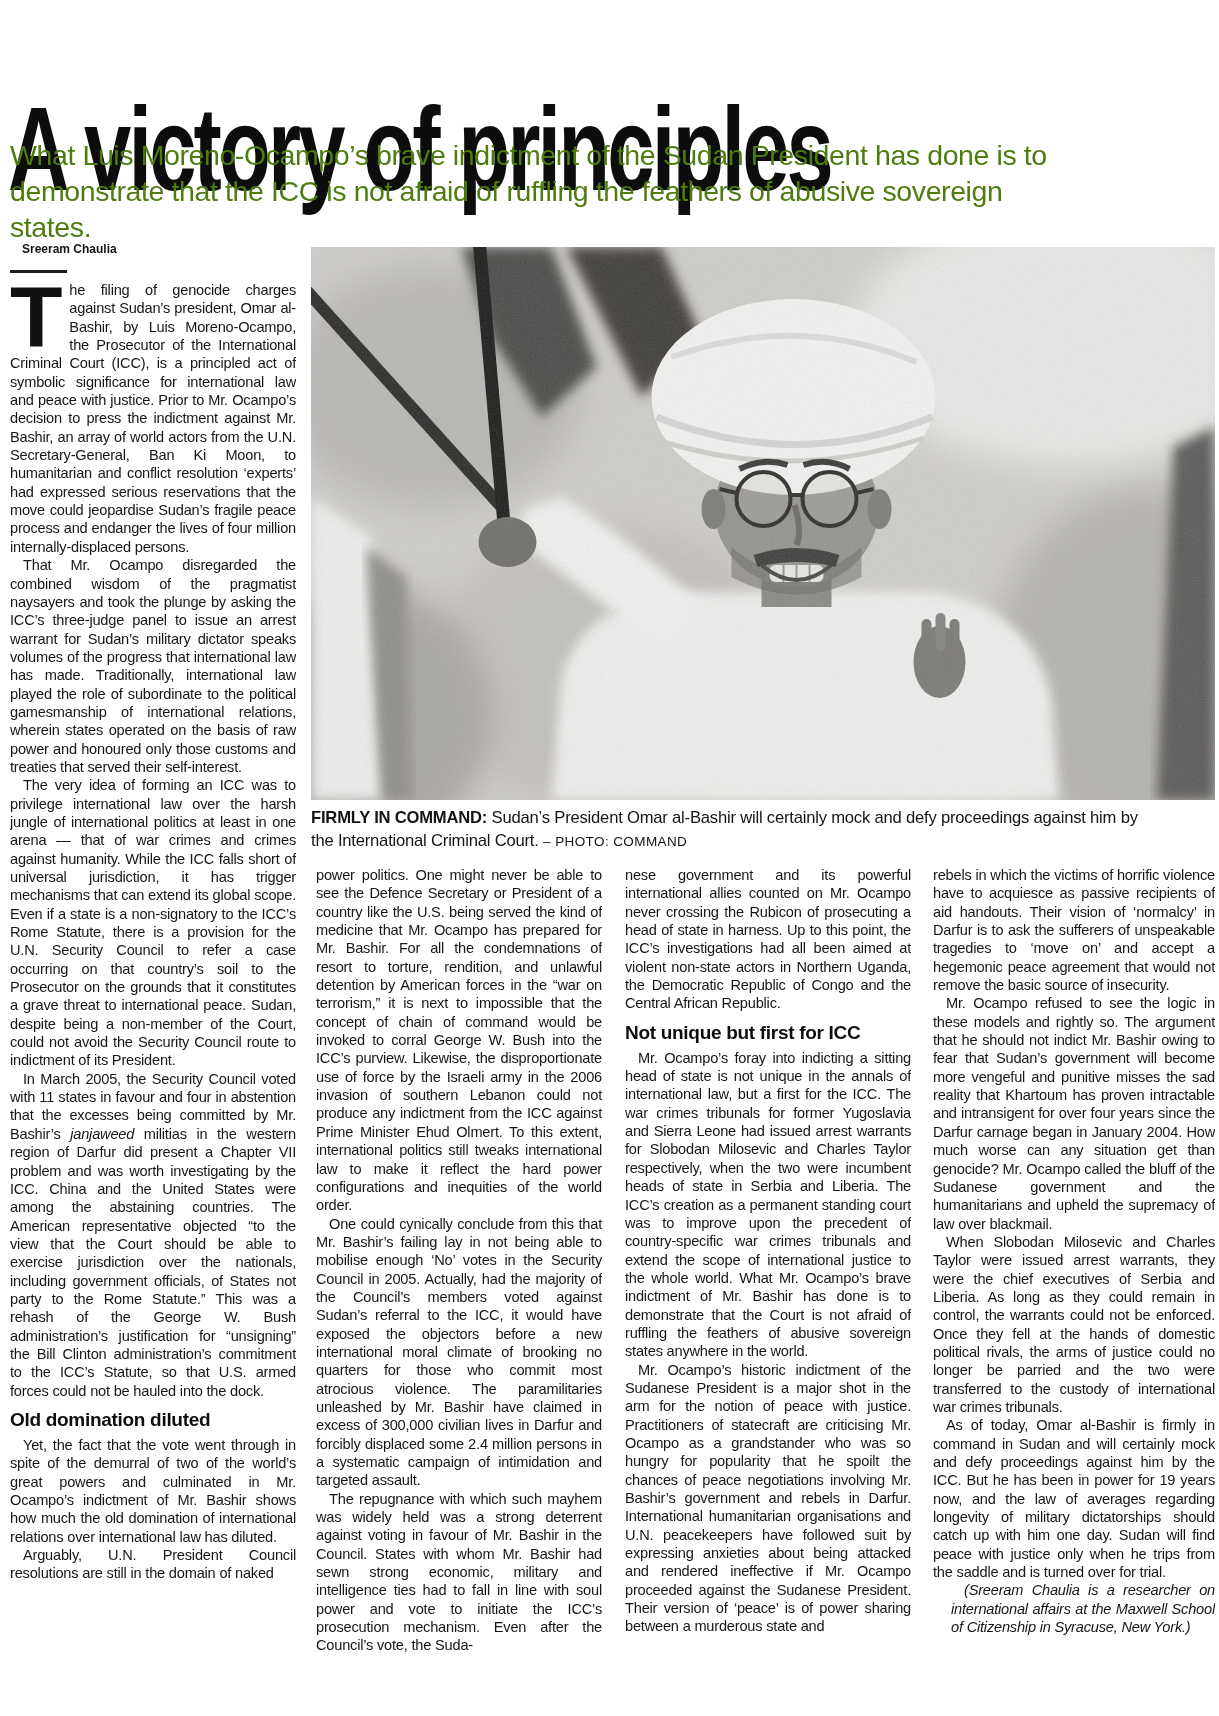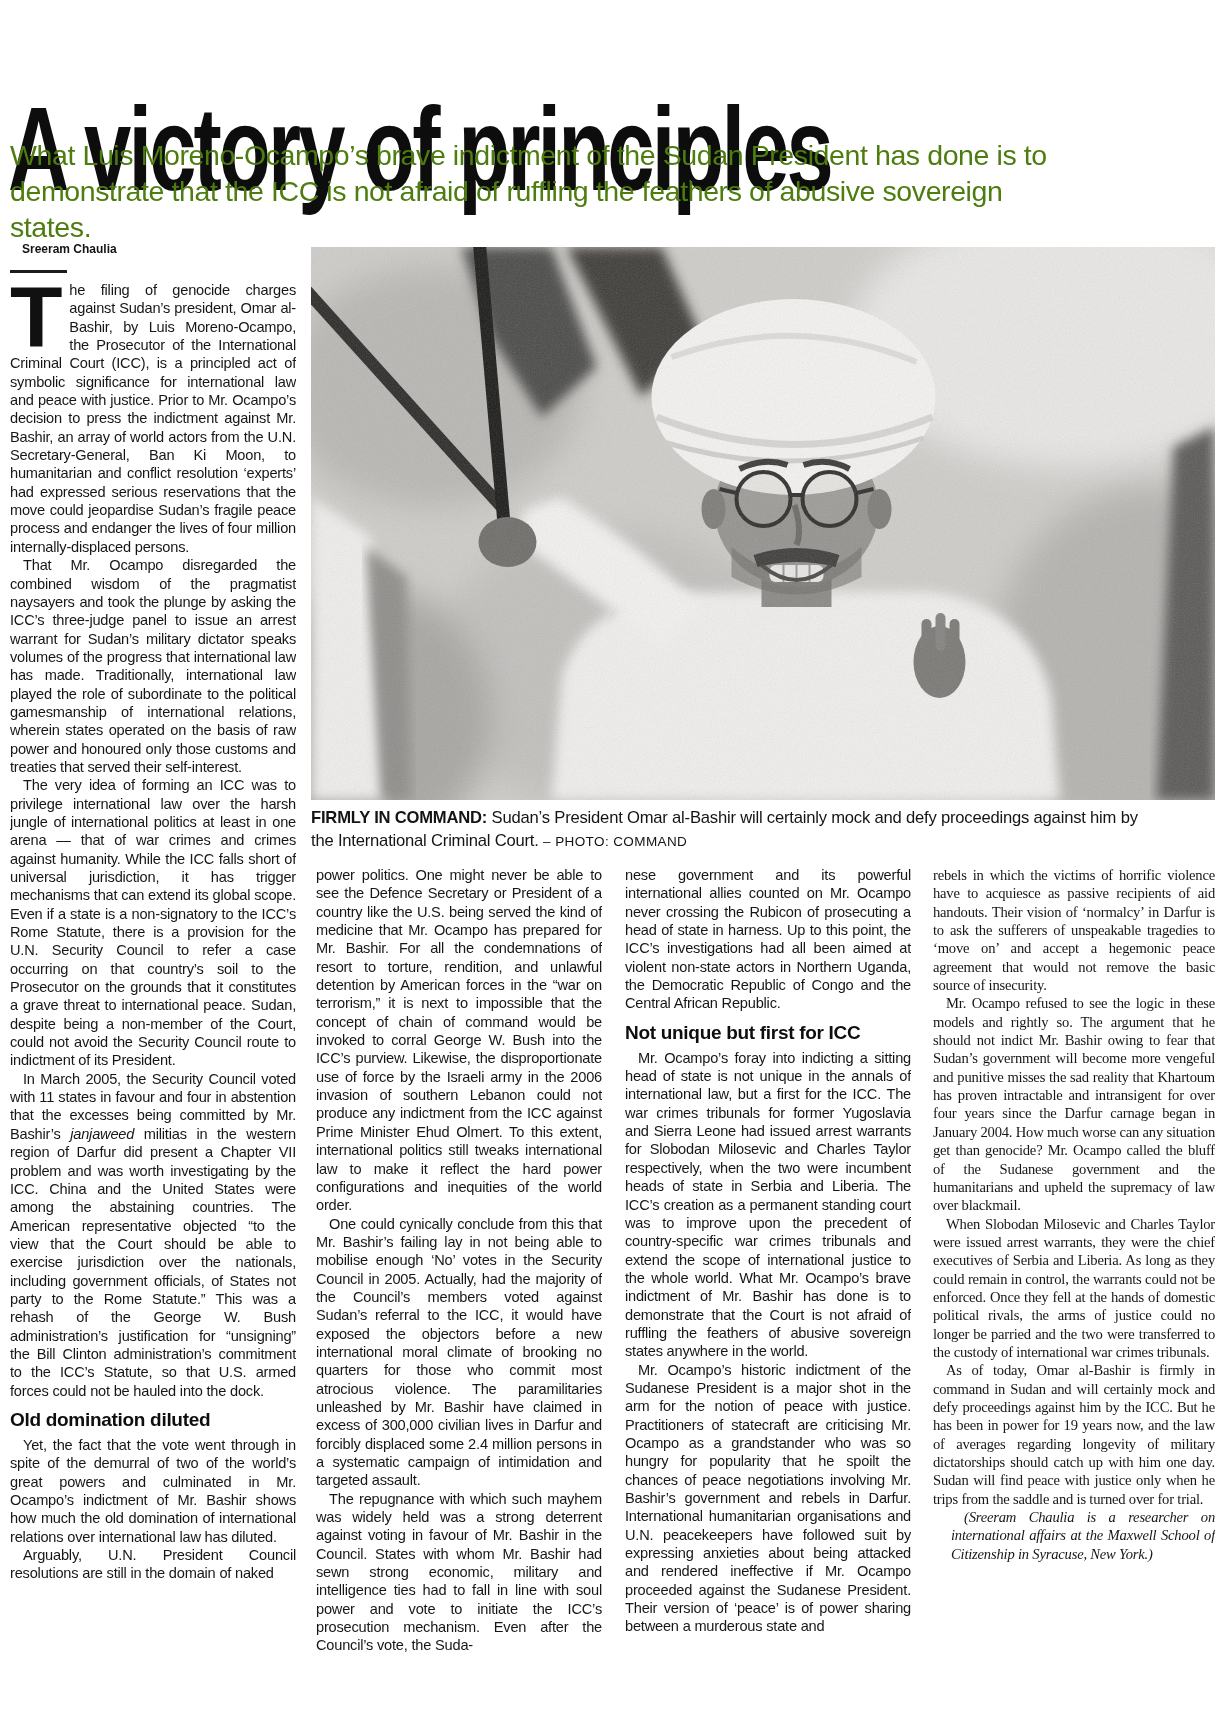--- a/index.html
+++ b/index.html
@@ -19,21 +19,21 @@
   .byline { position:absolute; top:242px; left:22px; font-size:12px; font-weight:700; }
   .byline-rule { position:absolute; top:270px; left:10px; width:57px; height:3px; background:#1c1c1c; }
 
   .col {
     position:absolute; font-size:14.6px; line-height:18.35px; letter-spacing:-0.2px;
     text-align:justify; overflow:hidden; color:#161616;
   }
   #col1 { left:10px;  top:281px; width:286px; height:1432px; }
   #col2 { left:316px; top:866px; width:286px; height:848px; }
   #col3 { left:625px; top:866px; width:286px; height:848px; }
-  #col4 { left:933px; top:866px; width:282px; height:848px;font-family:Liberation Serif, serif; }
+  #col4 { left:933px; top:866px; width:282px; height:848px; }
   .col p { margin:0; }
   .col p.ind { text-indent:13px; }
   .col p.it { font-style:italic;margin-left:18px; }
   .col h3 { font-size:19px; line-height:22px; margin:9px 0 5px; letter-spacing:-0.3px; color:#0e0e0e; }
   .dropcap {
     float:left; font-weight:700; font-size:86px; line-height:66px; height:70px;
     padding:2px 7px 0 0; color:#111;
   }
 
   .photo-wrap {

